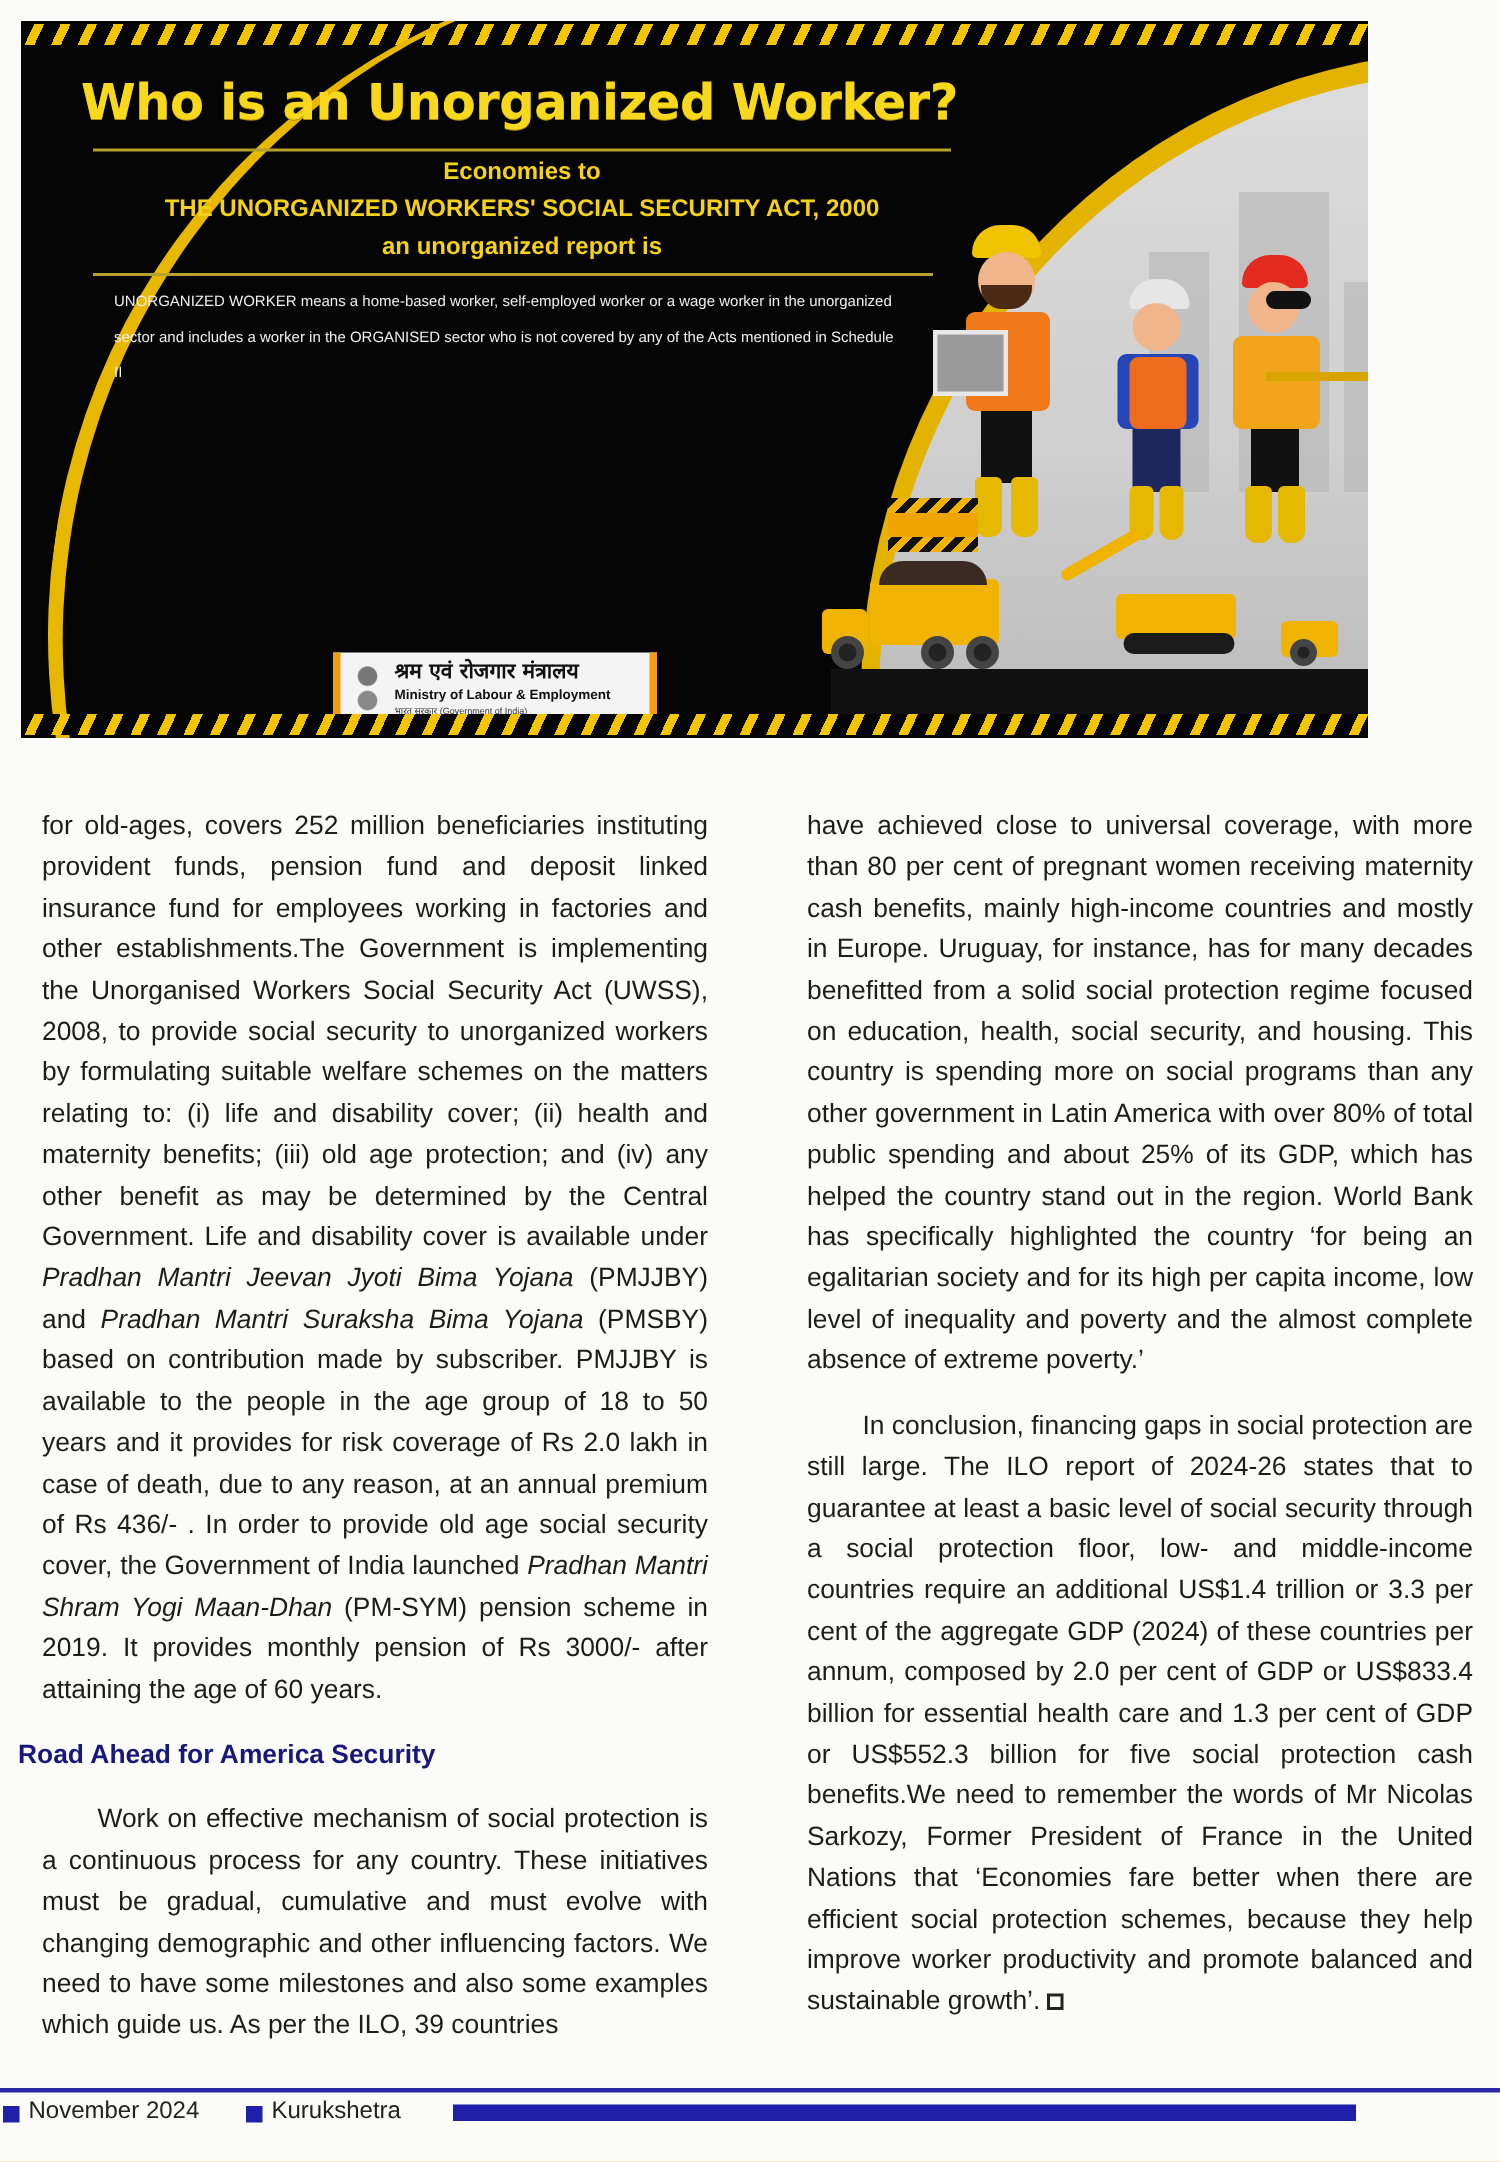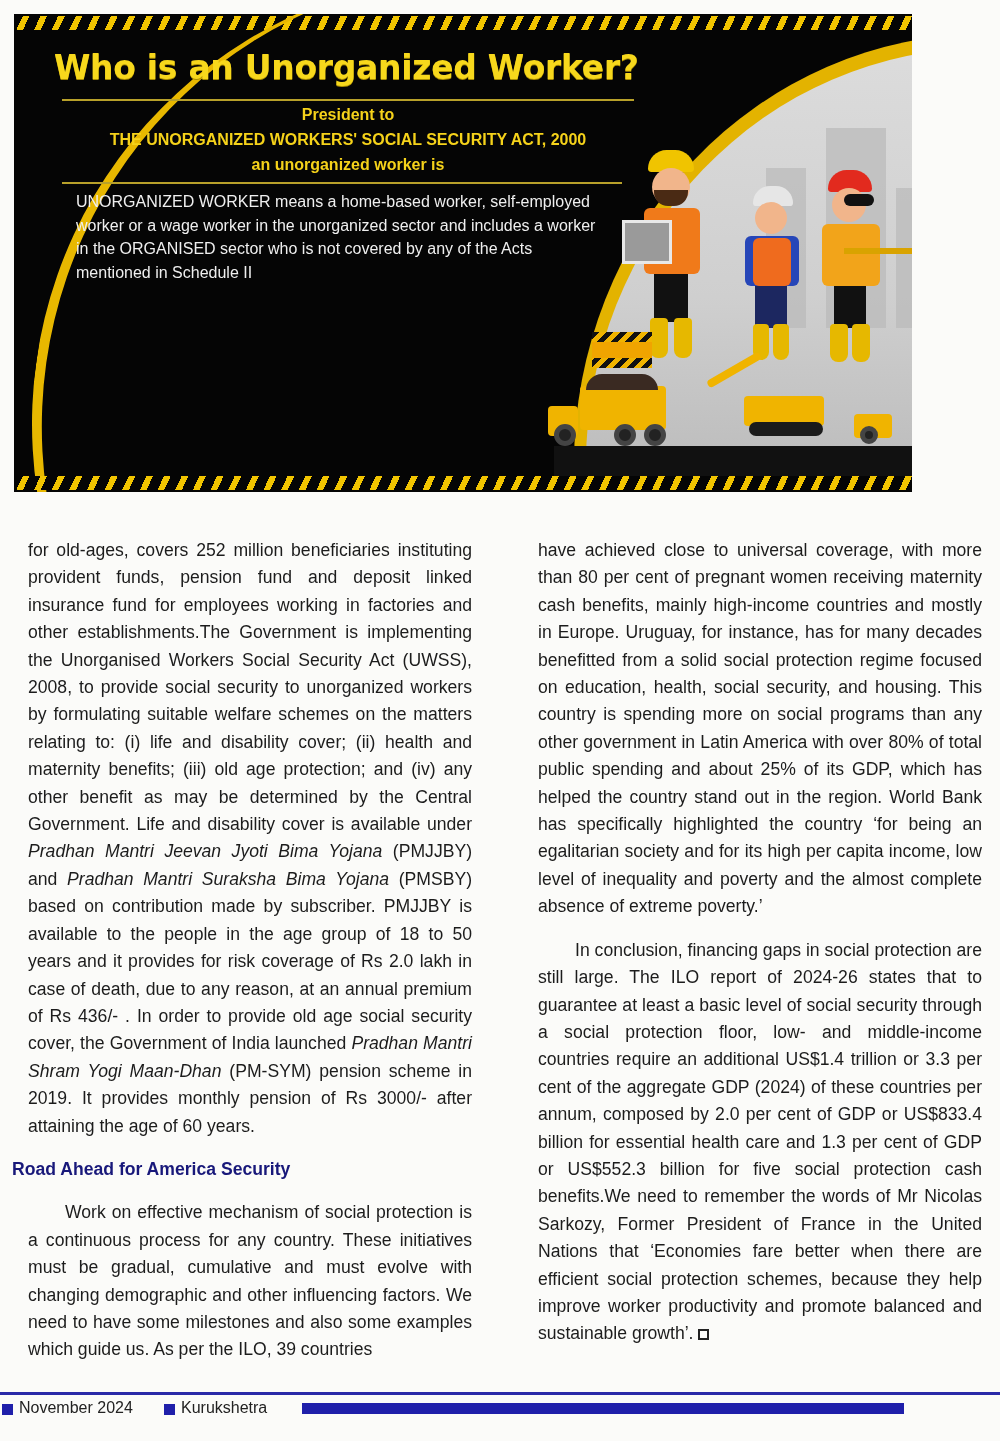--- a/index.html
+++ b/index.html
@@ -26,21 +26,21 @@
   .rule { position: absolute; height: 2px; background: #b8a12a; }
   .rule.r1 { left: 48px; top: 85px; width: 572px; }
   .rule.r2 { left: 48px; top: 168px; width: 560px; }
   .according {
     position: absolute; left: 48px; top: 88px; width: 572px; text-align: center;
     color: #f5d21a; font-weight: bold; font-size: 16px; line-height: 25px;
     font-family: "Liberation Sans", sans-serif;
   }
   .definition {
     position: absolute; left: 62px; top: 176px; width: 520px;
-    color: #efefef; font-size: 16px; line-height: 23.5px;
+    color: #efefef; font-size: 10px; line-height: 23.5px;
     font-family: "Liberation Sans", sans-serif;
   }
   .arc-left {
     position: absolute; left: 18px; top: -40px; width: 900px; height: 900px;
     border-radius: 50%;
     border-left: 10px solid #e8b800;
     transform: rotate(8deg);
     pointer-events: none;
   }
   .illustration {
@@ -126,23 +126,23 @@
 <body>
 
 <div class="banner">
   <div class="stripe top"></div>
 
   <div class="arc-left"></div>
 
   <div class="banner-title">Who is an Unorganized Worker?</div>
   <div class="rule r1"></div>
   <div class="according">
-    <div>President to</div>
+    <div>Economies to</div>
     <div>THE UNORGANIZED WORKERS' SOCIAL SECURITY ACT, 2000</div>
-    <div>an unorganized worker is</div>
+    <div>an unorganized report is</div>
   </div>
   <div class="rule r2"></div>
   <div class="definition">UNORGANIZED WORKER means a home-based worker, self-employed worker or a wage worker in the unorganized sector and includes a worker in the ORGANISED sector who is not covered by any of the Acts mentioned in Schedule II</div>
 
   <div class="illustration">
     <div class="city" style="left:180px;top:120px;width:40px;height:160px;"></div>
     <div class="city" style="left:240px;top:80px;width:60px;height:200px;"></div>
     <div class="city" style="left:310px;top:140px;width:50px;height:140px;"></div>
     <div class="city" style="left:360px;top:100px;width:40px;height:180px;"></div>
 
@@ -194,20 +194,26 @@
   <div class="wheel" style="left:600px;top:410px;"></div>
   <div class="wheel" style="left:630px;top:410px;"></div>
 
   <div class="vehicle" style="left:730px;top:382px;width:80px;height:30px;"></div>
   <div class="vehicle" style="left:690px;top:352px;width:60px;height:8px;transform:rotate(-30deg);"></div>
   <div style="position:absolute;left:735px;top:408px;width:74px;height:14px;background:#1b1b1b;border-radius:8px;"></div>
 
   <div class="vehicle" style="left:840px;top:400px;width:38px;height:24px;"></div>
   <div class="wheel" style="left:846px;top:412px;width:18px;height:18px;"></div>
 
+  <div class="ministry">
+    <div class="emblem"></div>
+    <div class="ministry-hindi">श्रम एवं रोजगार मंत्रालय</div>
+    <div class="ministry-en">Ministry of Labour &amp; Employment</div>
+    <div class="ministry-gov">भारत सरकार (Government of India)</div>
+  </div>
 
   <div class="ground"></div>
   <div class="stripe bottom"></div>
 </div>
 
 <div class="col left">
   <p><span>for old-ages, covers 252 million beneficiaries instituting provident funds, pension fund and deposit linked insurance fund for employees working in factories and other establishments.The Government is implementing the Unorganised Workers Social Security Act (UWSS), 2008, to provide social security to unorganized workers by formulating suitable welfare schemes on the matters relating to: (i) life and disability cover; (ii) health and maternity benefits; (iii) old age protection; and (iv) any other benefit as may be determined by the Central Government. Life and disability cover is available under</span> <em>Pradhan Mantri Jeevan Jyoti Bima Yojana</em><span> (PMJJBY) and </span><em>Pradhan Mantri Suraksha Bima Yojana</em><span> (PMSBY) based on contribution made by subscriber. PMJJBY is available to the people in the age group of 18 to 50 years and it provides for risk coverage of Rs 2.0 lakh in case of death, due to any reason, at an annual premium of Rs 436/- . In order to provide old age social security cover, the Government of India launched </span><em>Pradhan Mantri Shram Yogi Maan-Dhan</em><span> (PM-SYM) pension scheme in 2019. It provides monthly pension of Rs 3000/- after attaining the age of 60 years.</span></p>
   <div class="section-heading">Road Ahead for America Security</div>
   <p class="indent">Work on effective mechanism of social protection is a continuous process for any country. These initiatives must be gradual, cumulative and must evolve with changing demographic and other influencing factors. We need to have some milestones and also some examples which guide us. As per the ILO, 39 countries</p>
 </div>

